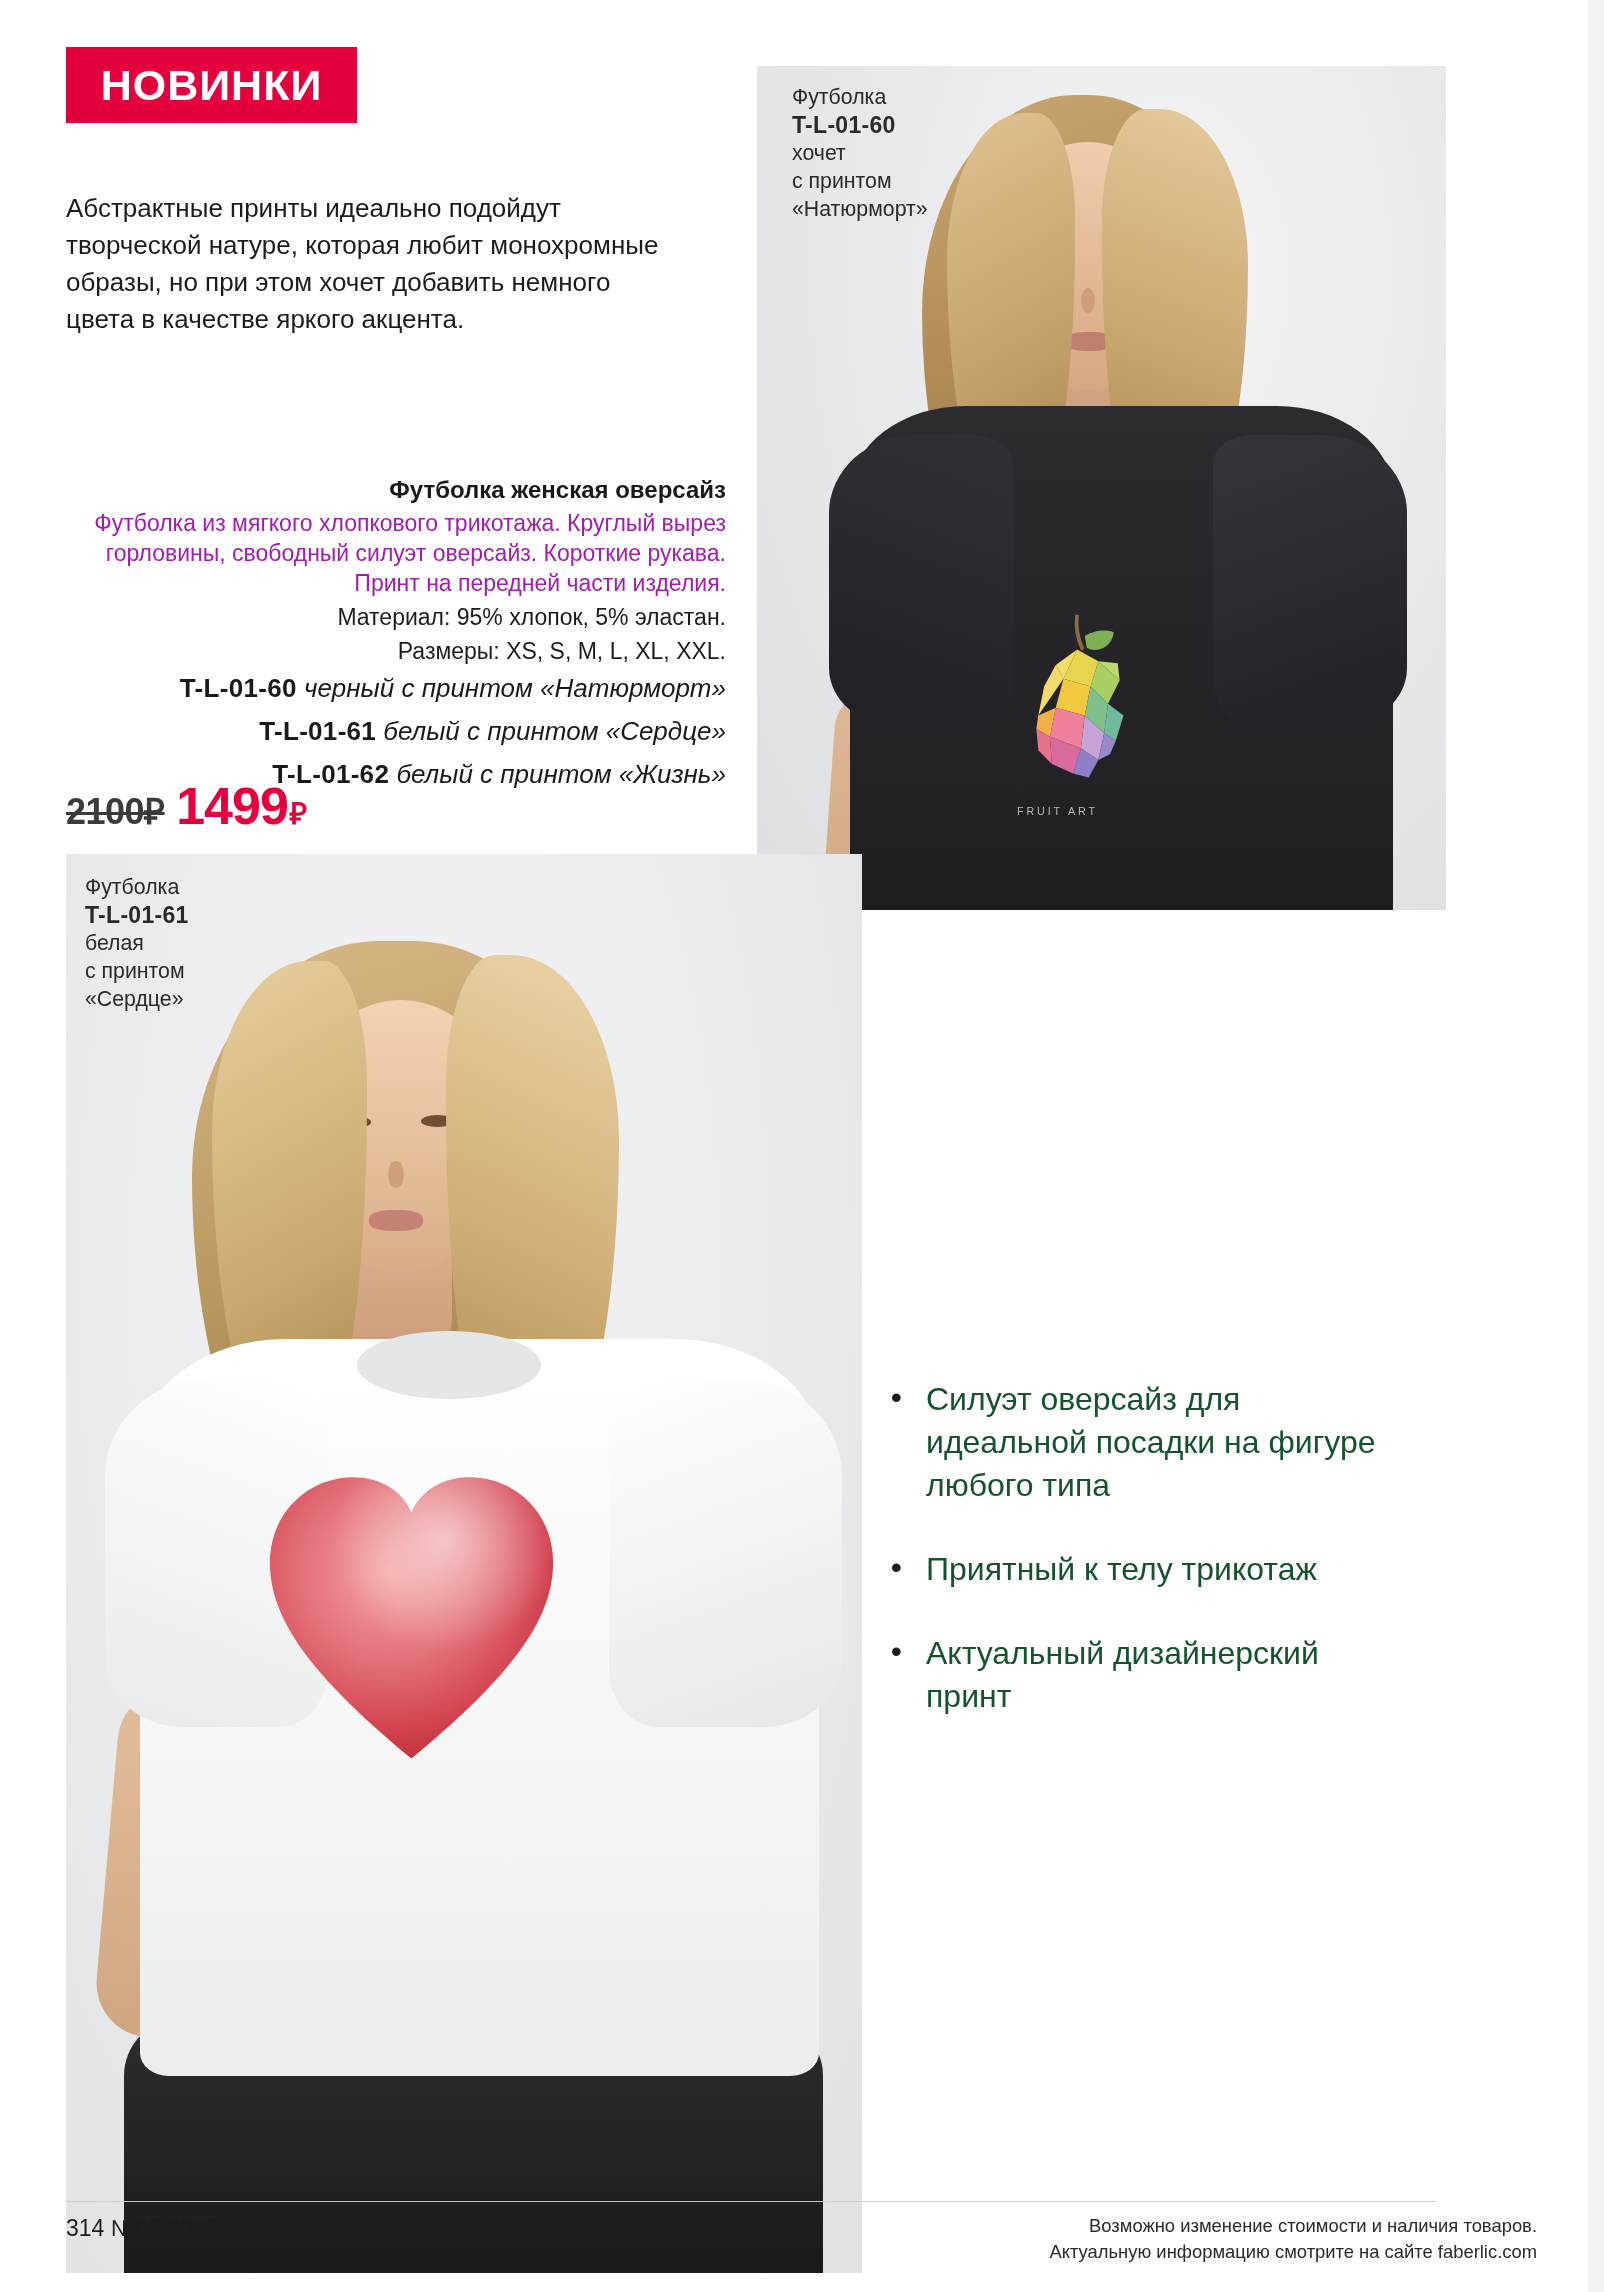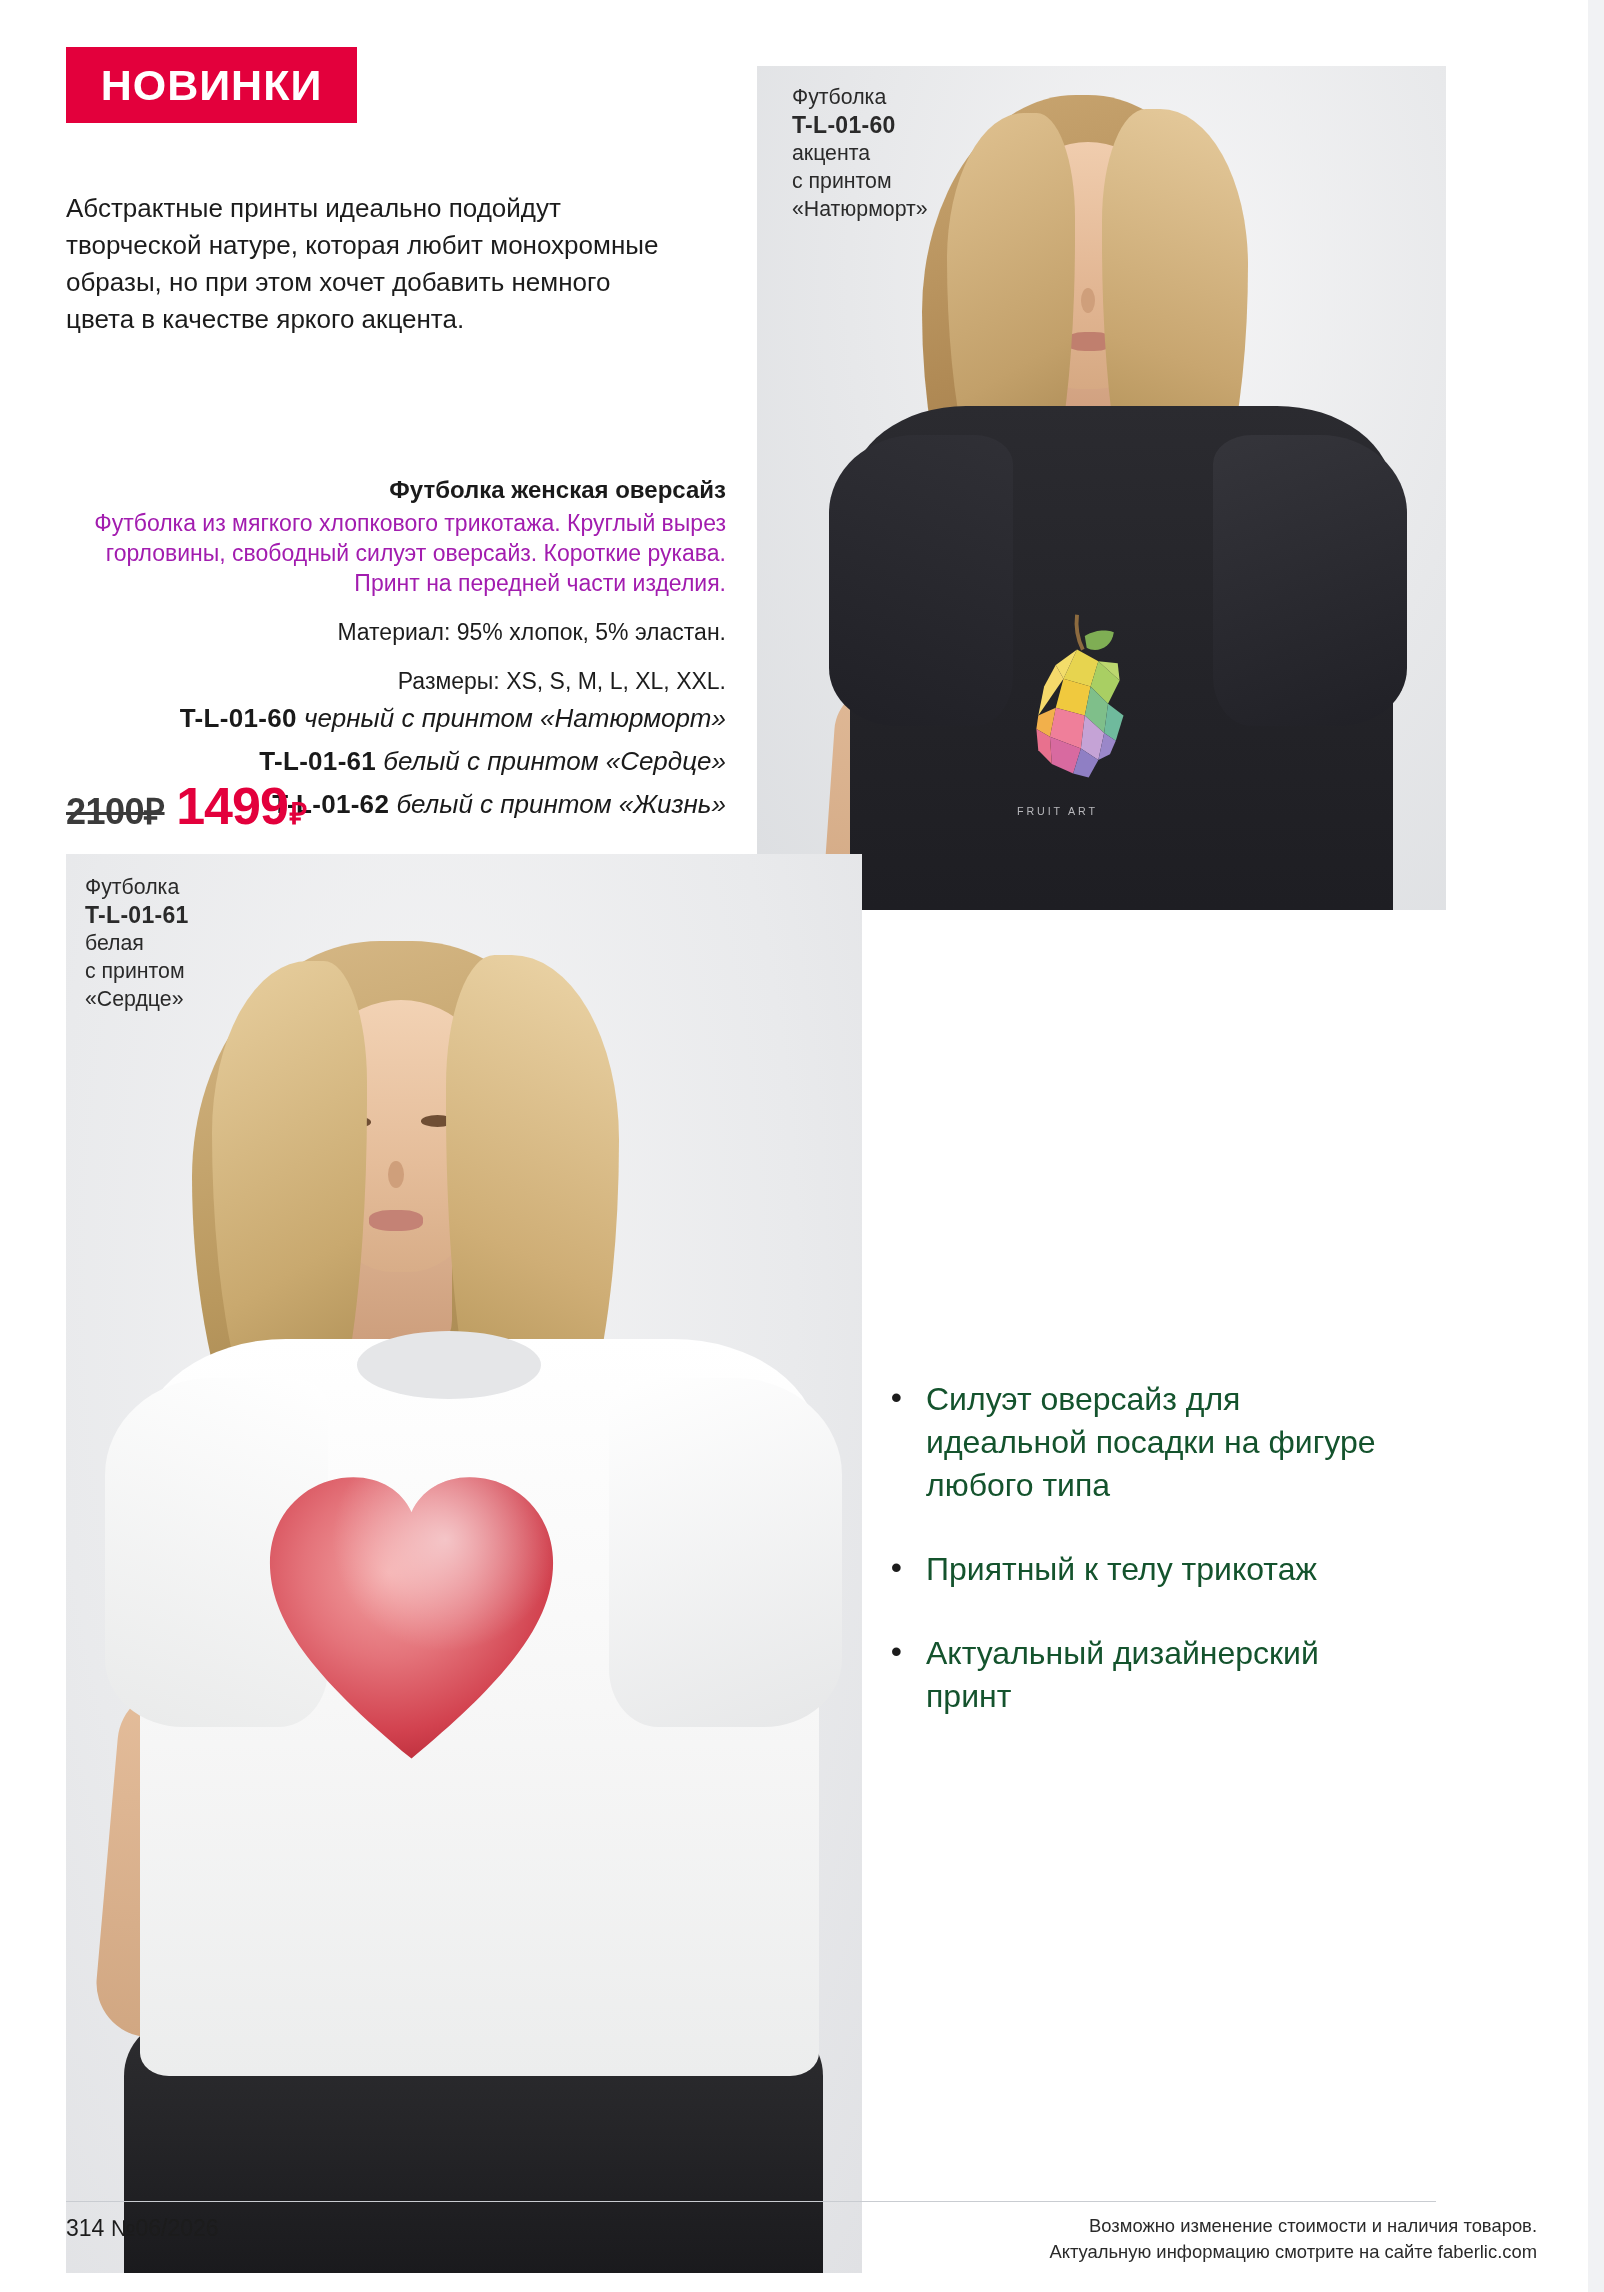--- a/index.html
+++ b/index.html
@@ -79,21 +79,21 @@
   }
   .product-desc {
     font-size: 23px;
     line-height: 30px;
     color: #a21caf;
   }
   .product-meta {
     font-size: 23px;
     line-height: 30px;
     color: #1c1c1c;
-    margin-top: 19px;
+    margin-top: 4px;
   }
   .variant-line {
     font-size: 26px;
     line-height: 41px;
     margin-top: 1.9px;
   }
   .variant-code {
     font-weight: bold;
     letter-spacing: 0.3px;
   }
@@ -470,21 +470,21 @@
         <polygon points="96,56 118,76 116,58" fill="#bcd86f"></polygon>
         <polygon points="52,60 60,74 34,112 40,82" fill="#f5d96b"></polygon>
       </svg>
     </div>
     <div class="print-label" style="left:260px; top:739px;">FRUIT ART</div>
   </div>
 
   <div class="caption cap-top">
     <div>Футболка</div>
     <div class="cap-code">T-L-01-60</div>
-    <div>акцента</div>
+    <div>хочет</div>
     <div>с принтом</div>
     <div>«Натюрморт»</div>
   </div>
 
   <div class="photo photo-bottom">
     <div class="bg-studio-light"></div>
 
     <div class="fig b-hair-back"></div>
     <div class="fig b-neck"></div>
     <div class="fig b-face">

